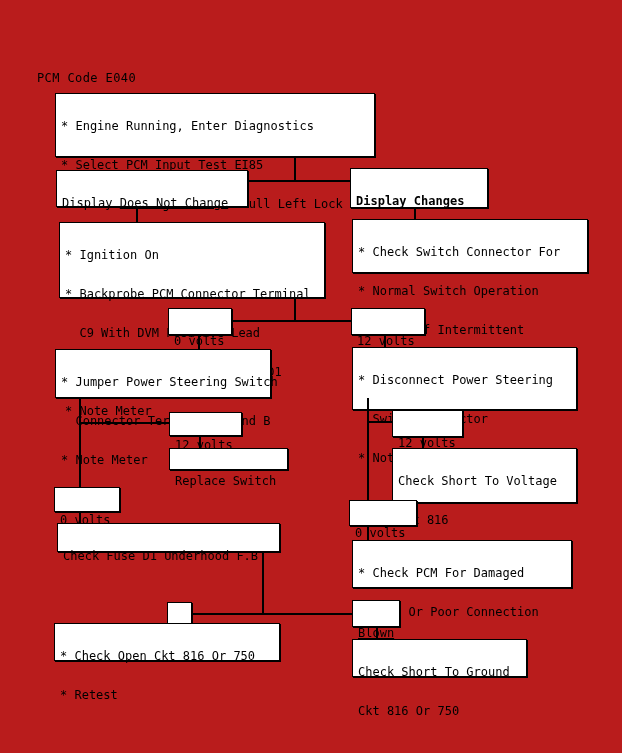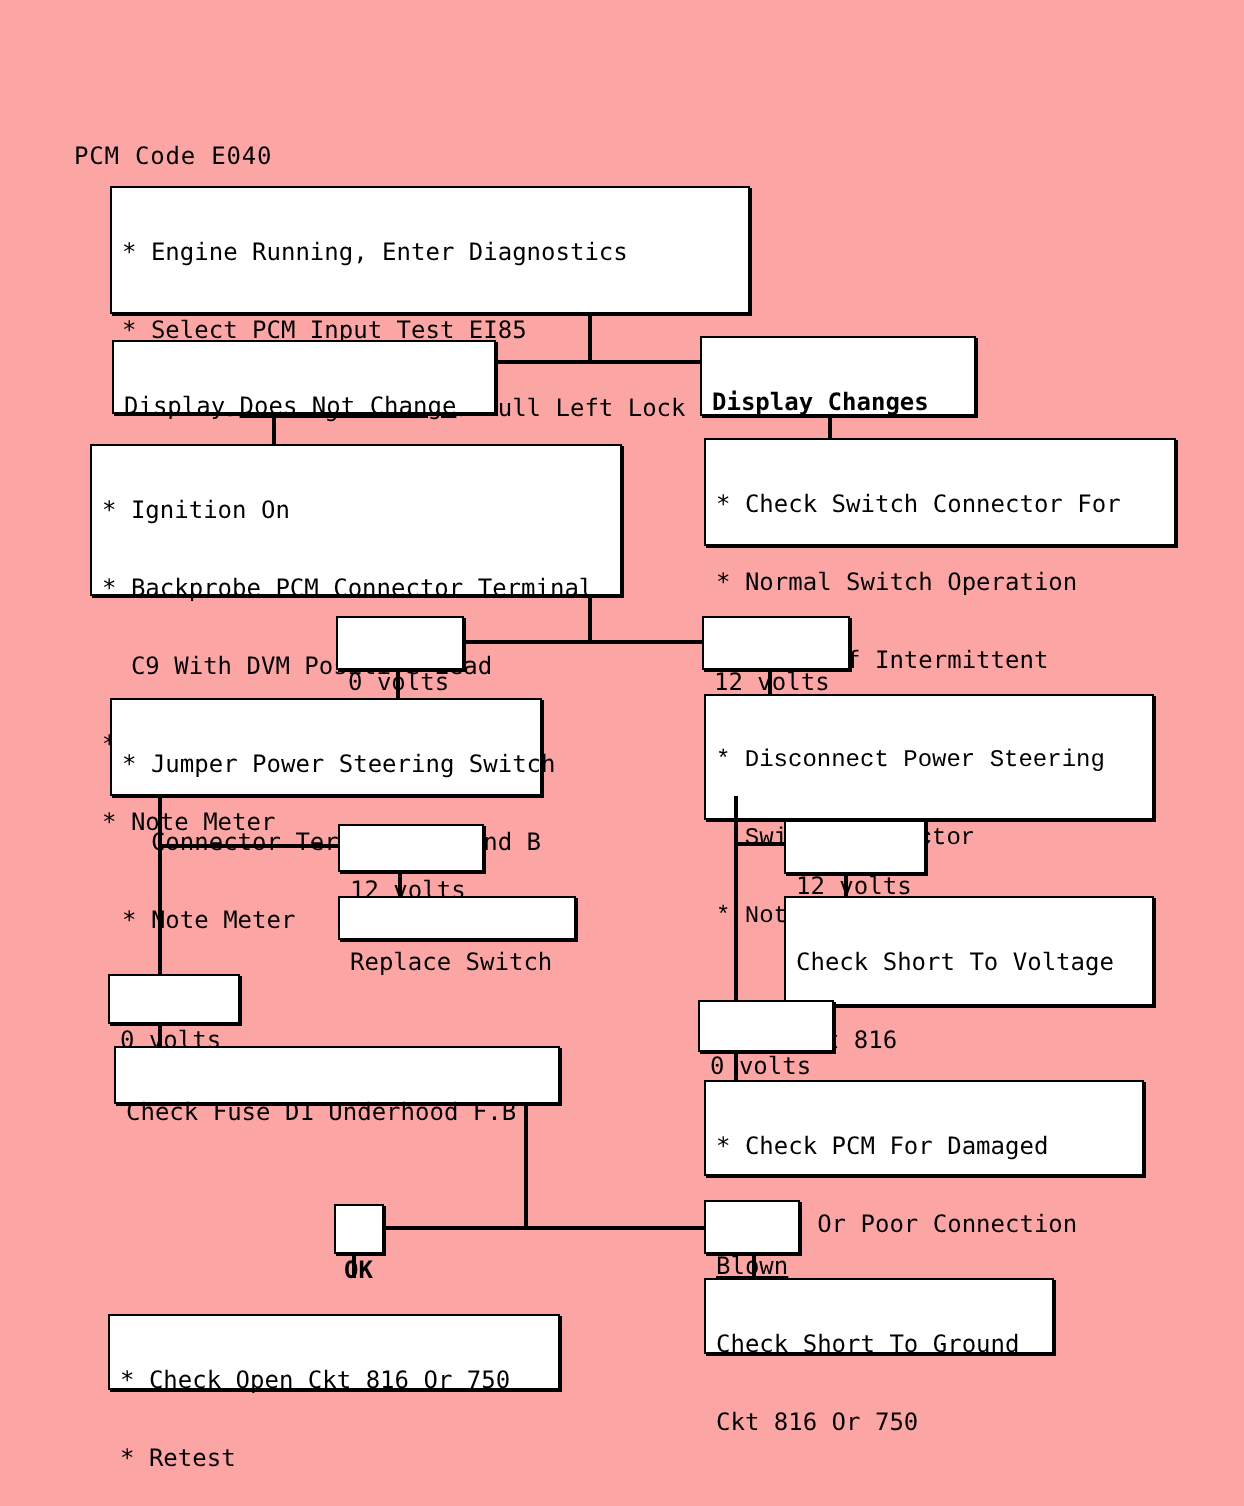--- a/index.html
+++ b/index.html
@@ -1,20 +1,20 @@
 <!DOCTYPE html>
 <html><head>
 <meta charset="utf-8">
 <style>
   html, body { margin: 0; padding: 0; background: #ffffff; }
   #page {
     position: relative;
     width: 622px;
     height: 753px;
-    background: #fca5a5;
+    background: #b91c1c;
     font-family: "DejaVu Sans Mono", monospace;
     color: #000000;
     overflow: hidden;
   }
   .title {
     position: absolute;
     left: 37px;
     top: 71px;
     font-size: 12px;
     line-height: 14px;
@@ -62,21 +62,21 @@
   </div>
 
   <div class="box" style="left:350px; top:168px; width:138px; height:40px;">
     <div class="ln b">Display Changes</div>
     <div class="ln">Hi "0" Or Lo "0"</div>
   </div>
 
   <div class="vl" style="left:136px; top:207px; height:15px;"></div>
   <div class="vl" style="left:414px; top:208px; height:11px;"></div>
 
-  <div class="box" style="left:45px; top:222px; width:266px; height:76px;">
+  <div class="box" style="left:59px; top:222px; width:266px; height:76px;">
     <div class="ln">* Ignition On</div>
     <div class="ln">* Backprobe PCM Connector Terminal</div>
     <div class="ln">  C9 With DVM Positive Lead</div>
     <div class="ln">* Negative Lead To Terminal D1</div>
     <div class="ln">* Note Meter</div>
   </div>
 
   <div class="box" style="left:352px; top:219px; width:236px; height:54px;">
     <div class="ln">* Check Switch Connector For</div>
     <div class="ln">* Normal Switch Operation</div>
@@ -96,21 +96,21 @@
 
   <div class="vl" style="left:198px; top:335px; height:14px;"></div>
   <div class="vl" style="left:384px; top:335px; height:12px;"></div>
 
   <div class="box" style="left:55px; top:349px; width:216px; height:49px;">
     <div class="ln">* Jumper Power Steering Switch</div>
     <div class="ln">  Connector Terminals A And B</div>
     <div class="ln">* Note Meter</div>
   </div>
 
-  <div class="box" style="left:352px; top:347px; width:225px; height:63px;font-family:Liberation Mono, monospace;">
+  <div class="box" style="left:352px; top:347px; width:225px; height:63px;">
     <div class="ln">* Disconnect Power Steering</div>
     <div class="ln">  Switch Connector</div>
     <div class="ln">* Note Display</div>
   </div>
 
   <div class="vl" style="left:79px; top:398px; height:89px;"></div>
   <div class="hl" style="left:79px; top:422px; width:90px;"></div>
 
   <div class="box" style="left:169px; top:412px; width:73px; height:24px;">
     <div class="ln">12 volts</div>
@@ -165,21 +165,21 @@
     <div class="ln b">OK</div>
   </div>
 
   <div class="box" style="left:352px; top:600px; width:48px; height:27px;">
     <div class="ln u">Blown</div>
   </div>
 
   <div class="vl" style="left:176px; top:627px; height:12px;"></div>
   <div class="vl" style="left:376px; top:627px; height:12px;"></div>
 
-  <div class="box" style="left:54px; top:657px; width:226px; height:38px;">
+  <div class="box" style="left:54px; top:623px; width:226px; height:38px;">
     <div class="ln">* Check Open Ckt 816 Or 750</div>
     <div class="ln">* Retest</div>
   </div>
 
   <div class="box" style="left:352px; top:639px; width:175px; height:38px;">
     <div class="ln">Check Short To Ground</div>
     <div class="ln">Ckt 816 Or 750</div>
   </div>
 
 </div>

